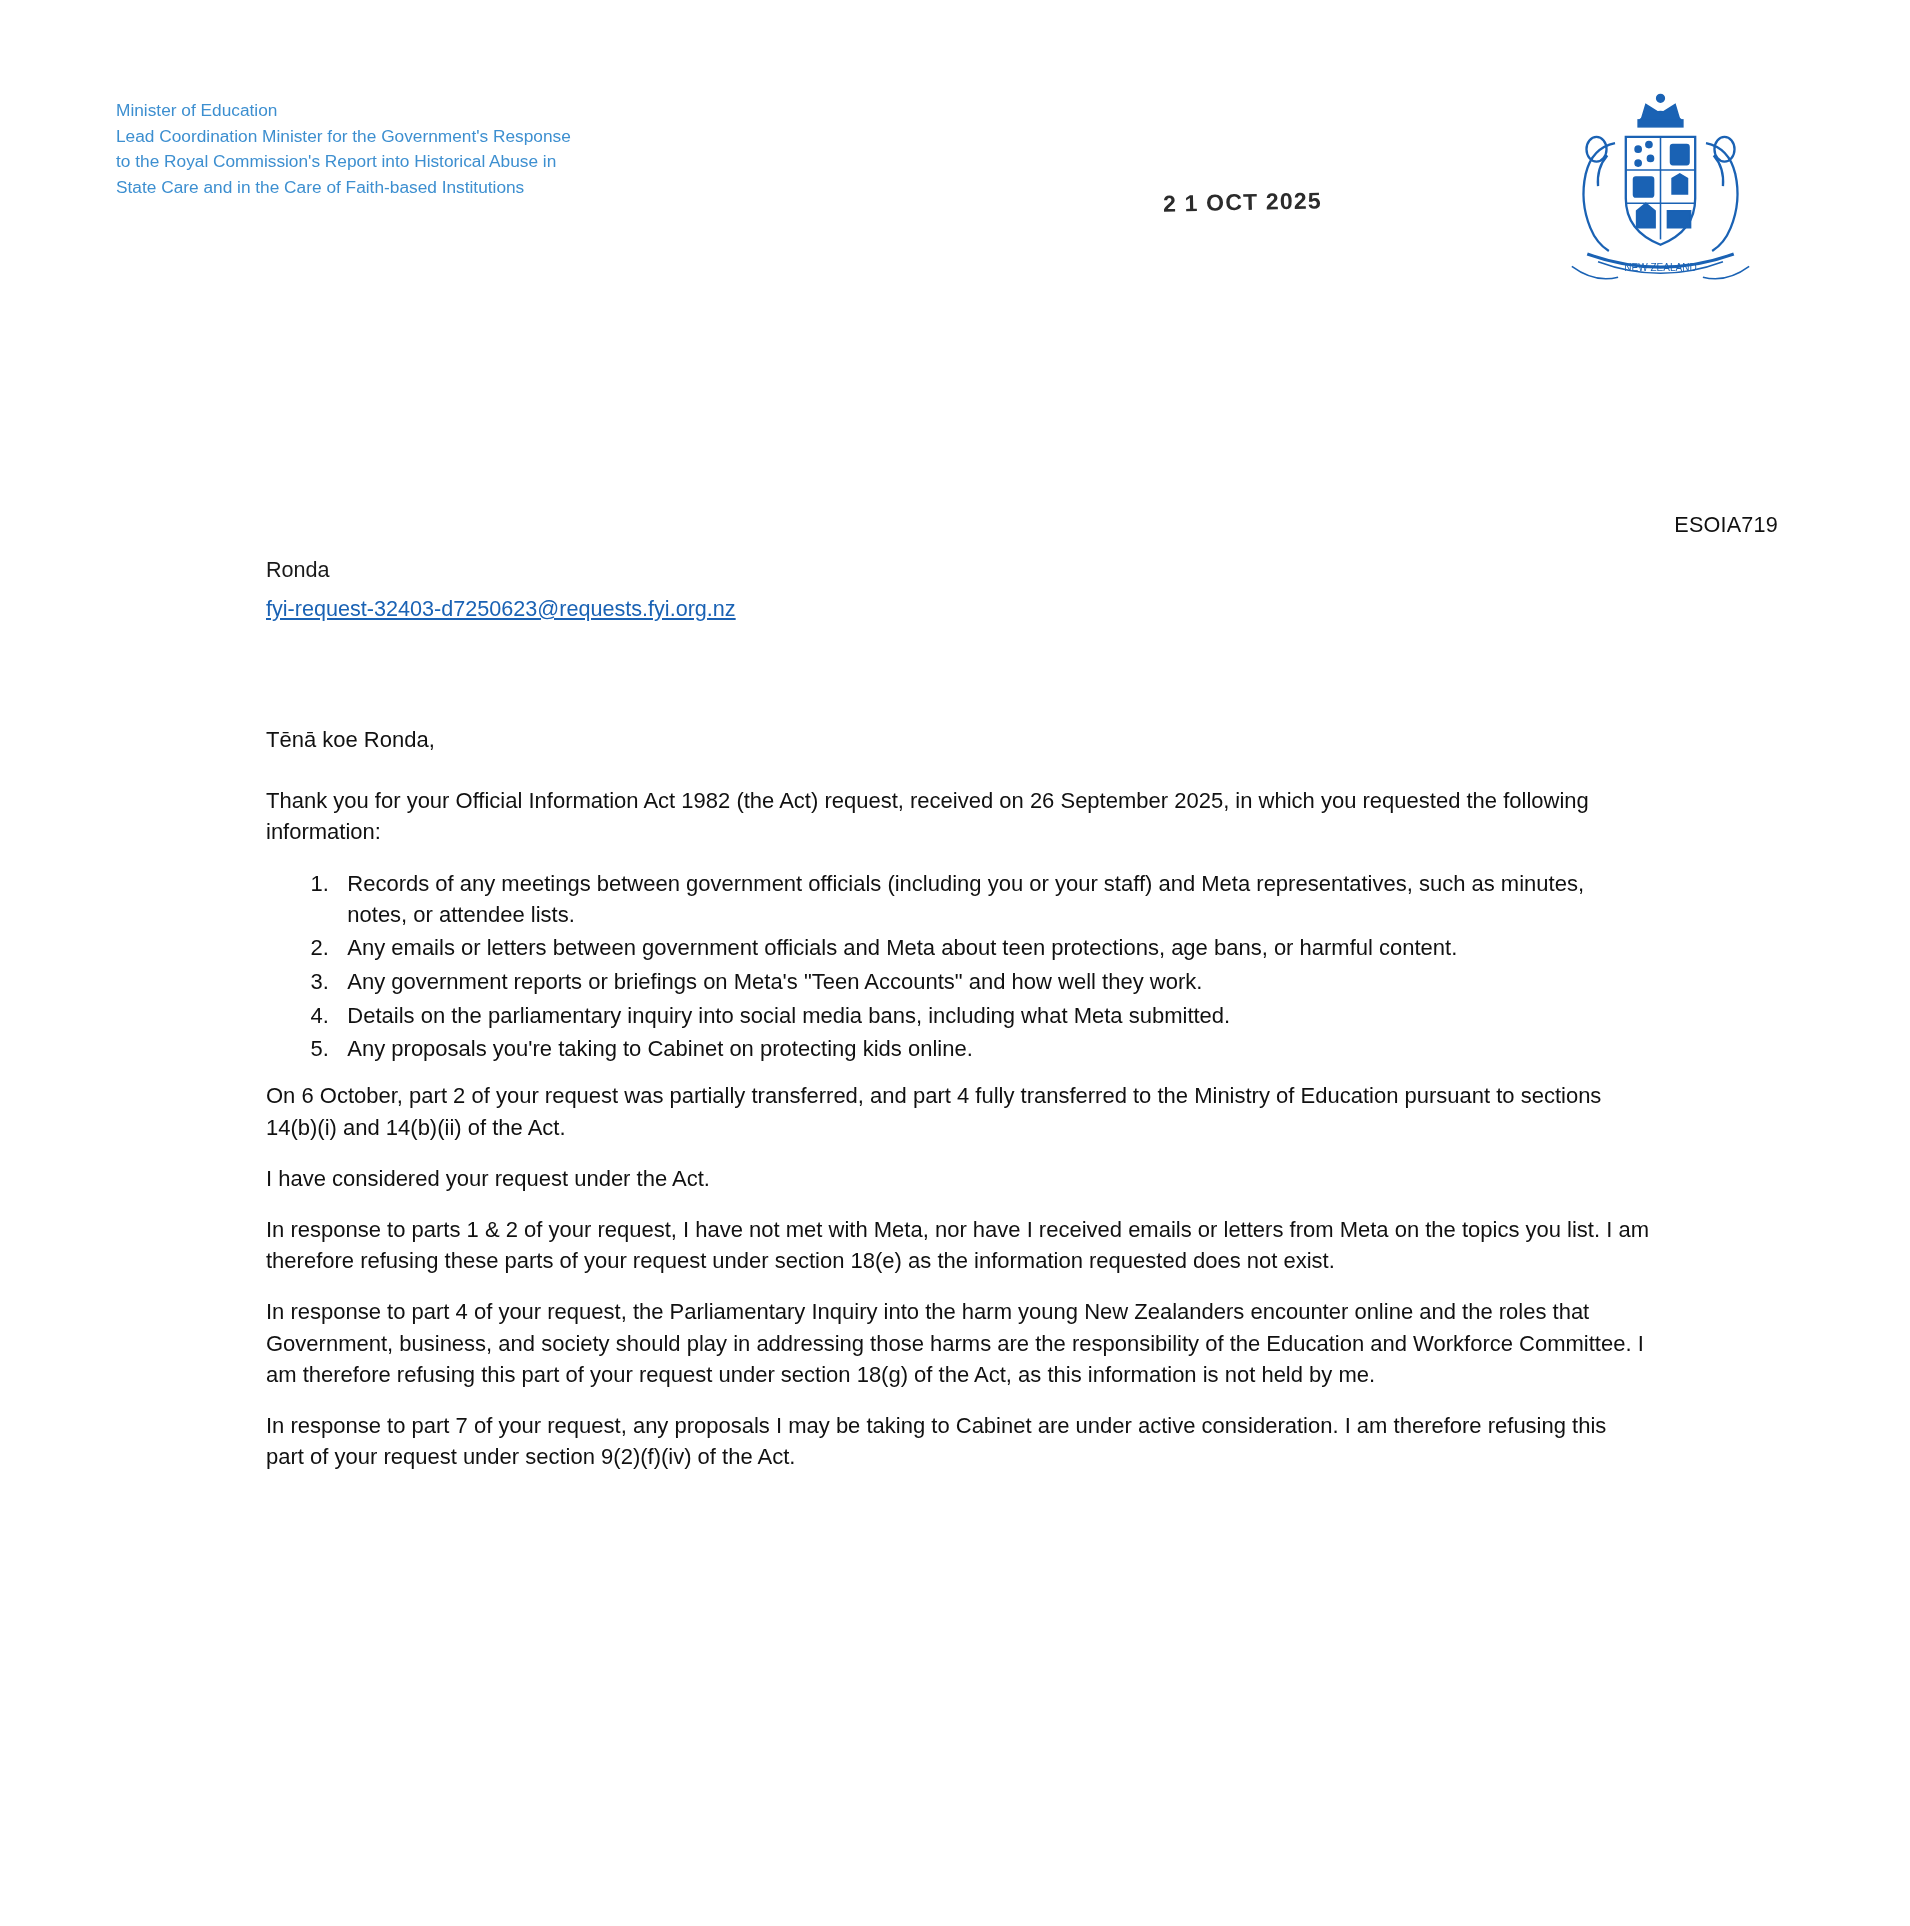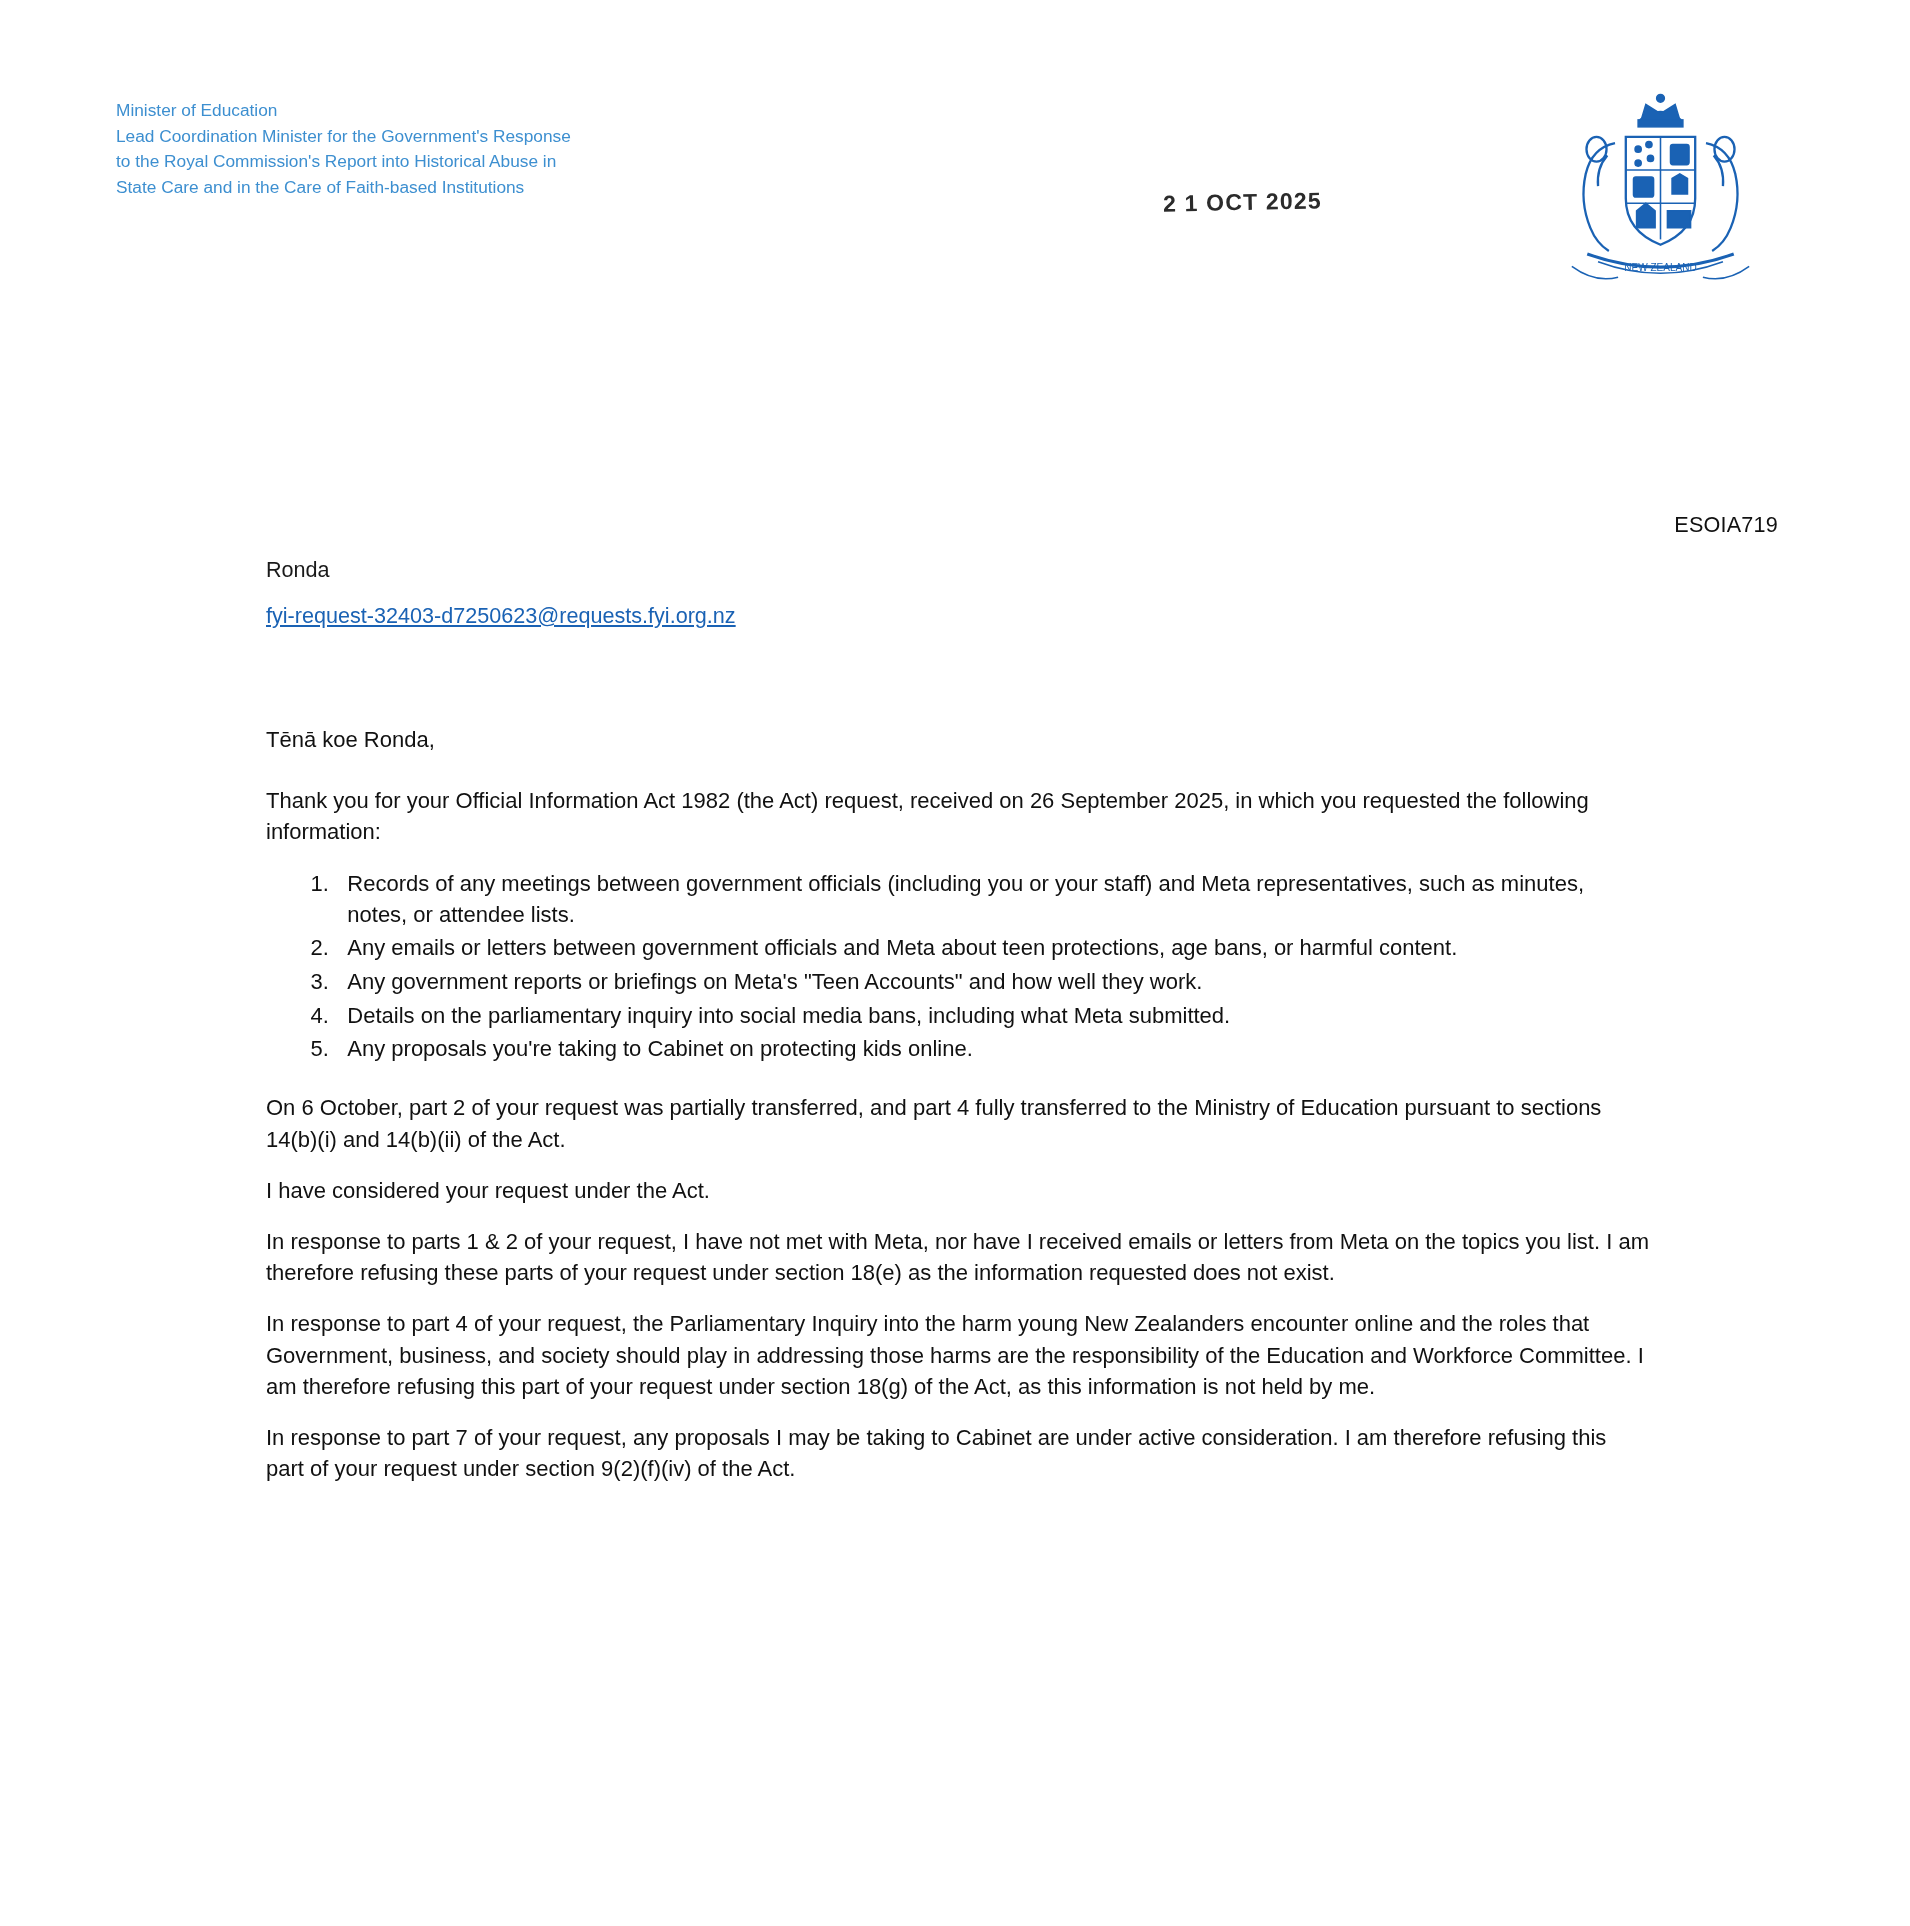--- a/index.html
+++ b/index.html
@@ -79,41 +79,41 @@
     position: absolute;
     left: 266px;
     top: 555px;
     font-size: 21.6px;
     line-height: 1.42;
   }
   .recipient .email {
     color: #1a62b4;
     text-decoration: underline;
     display: inline-block;
-    margin-top: 15px;
+    margin-top: 8px;
   }
 
   
   .body-block {
     position: absolute;
     left: 266px;
     top: 724px;
     width: 1383px;
     font-size: 22px;
     line-height: 1.42;
     color: #111;
   }
   .body-block p {
     margin: 0 0 20px 0;
   }
   .greeting { margin-bottom: 30px !important; }
   .body-block b { font-weight: normal; }
 
   ol.request-list {
-    margin: 0 0 28px 0;
+    margin: 0 0 16px 0;
     padding-left: 69px;
     list-style-position: outside;
   }
   ol.request-list li {
     margin-bottom: 2.3px;
     padding-left: 12.3px;
     line-height: 1.42;
   }
 </style>
 </head>

